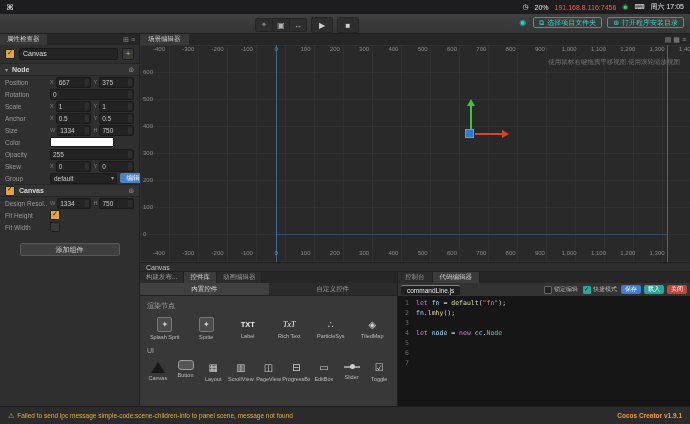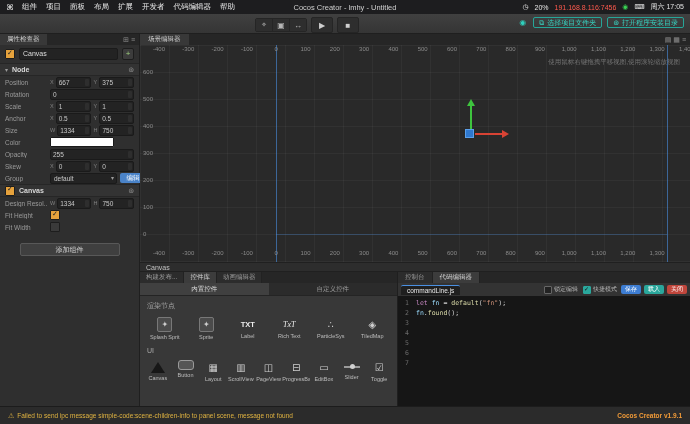--- a/index.html
+++ b/index.html
@@ -150,32 +150,20 @@
              justify-content:space-between;padding:0 8px;font-size:6.5px;}
   .warn{color:#e0b341;display:flex;gap:3px;align-items:center;white-space:nowrap;overflow:hidden;}
   .warn .wicon{font-size:7px;}
   .version{color:#f29b38;font-weight:bold;white-space:nowrap;}
 </style>
 </head>
 <body>
 
 <div class="menubar">
   <span class="apple">⌘</span>
-  <span class="menus">
-
-  <span class="menu-item">组件</span>
-      <span class="menu-item">项目</span>
-      <span class="menu-item">面板</span>
-      <span class="menu-item">布局</span>
-      <span class="menu-item">扩展</span>
-      <span class="menu-item">开发者</span>
-      <span class="menu-item">代码编辑器</span>
-      <span class="menu-item">帮助</span>
-    </span>
-  <span class="mb-title">Cocos Creator - lmhy - Untitled</span>
   <span class="mb-right">
 
   <span class="mb-status" style="color: rgb(229, 229, 229);">◷</span>
       <span class="mb-status" style="color: rgb(229, 229, 229);">20%</span>
       <span class="mb-status" style="color: rgb(255, 90, 78);">191.168.8.116:7456</span>
       <span class="mb-status" style="color: rgb(57, 211, 83);">◉</span>
       <span class="mb-status" style="color: rgb(229, 229, 229);">⌨</span>
       <span class="mb-status" style="color: rgb(229, 229, 229);">周六 17:05</span>
     </span>
 </div>
@@ -541,22 +529,23 @@
         <div class="lnum">1</div>
         <div class="lnum">2</div>
         <div class="lnum">3</div>
         <div class="lnum">4</div>
         <div class="lnum">5</div>
         <div class="lnum">6</div>
         <div class="lnum">7</div>
       </div>
     <div class="codelines" id="code-lines">
         <div class="cline"><span class="tk-kw">let </span><span class="tk-var">fn</span><span class="tk-pl"> = </span><span class="tk-fn">default</span><span class="tk-pl">(</span><span class="tk-str">"fn"</span><span class="tk-pl">);</span></div>
-        <div class="cline"><span class="tk-var">fn</span><span class="tk-pl">.</span><span class="tk-fn">found</span><span class="tk-pl">();</span></div>
+        <div class="cline"><span class="tk-var">fn</span><span class="tk-pl">.</span><span class="tk-fn">lmhy</span><span class="tk-pl">();</span></div>
         <div class="cline"></div>
+        <div class="cline"><span class="tk-kw">let </span><span class="tk-var">node</span><span class="tk-pl"> = </span><span class="tk-kw">new </span><span class="tk-var">cc</span><span class="tk-pl">.</span><span class="tk-type">Node</span></div>
         <div class="cline"></div>
         <div class="cline"></div>
       </div>
   </div>
 </div>
 
 <div class="statusbar">
   <span class="warn">
     <span class="wicon">⚠</span>
     <span>Failed to send ipc message simple-code:scene-children-info to panel scene, message not found</span>

